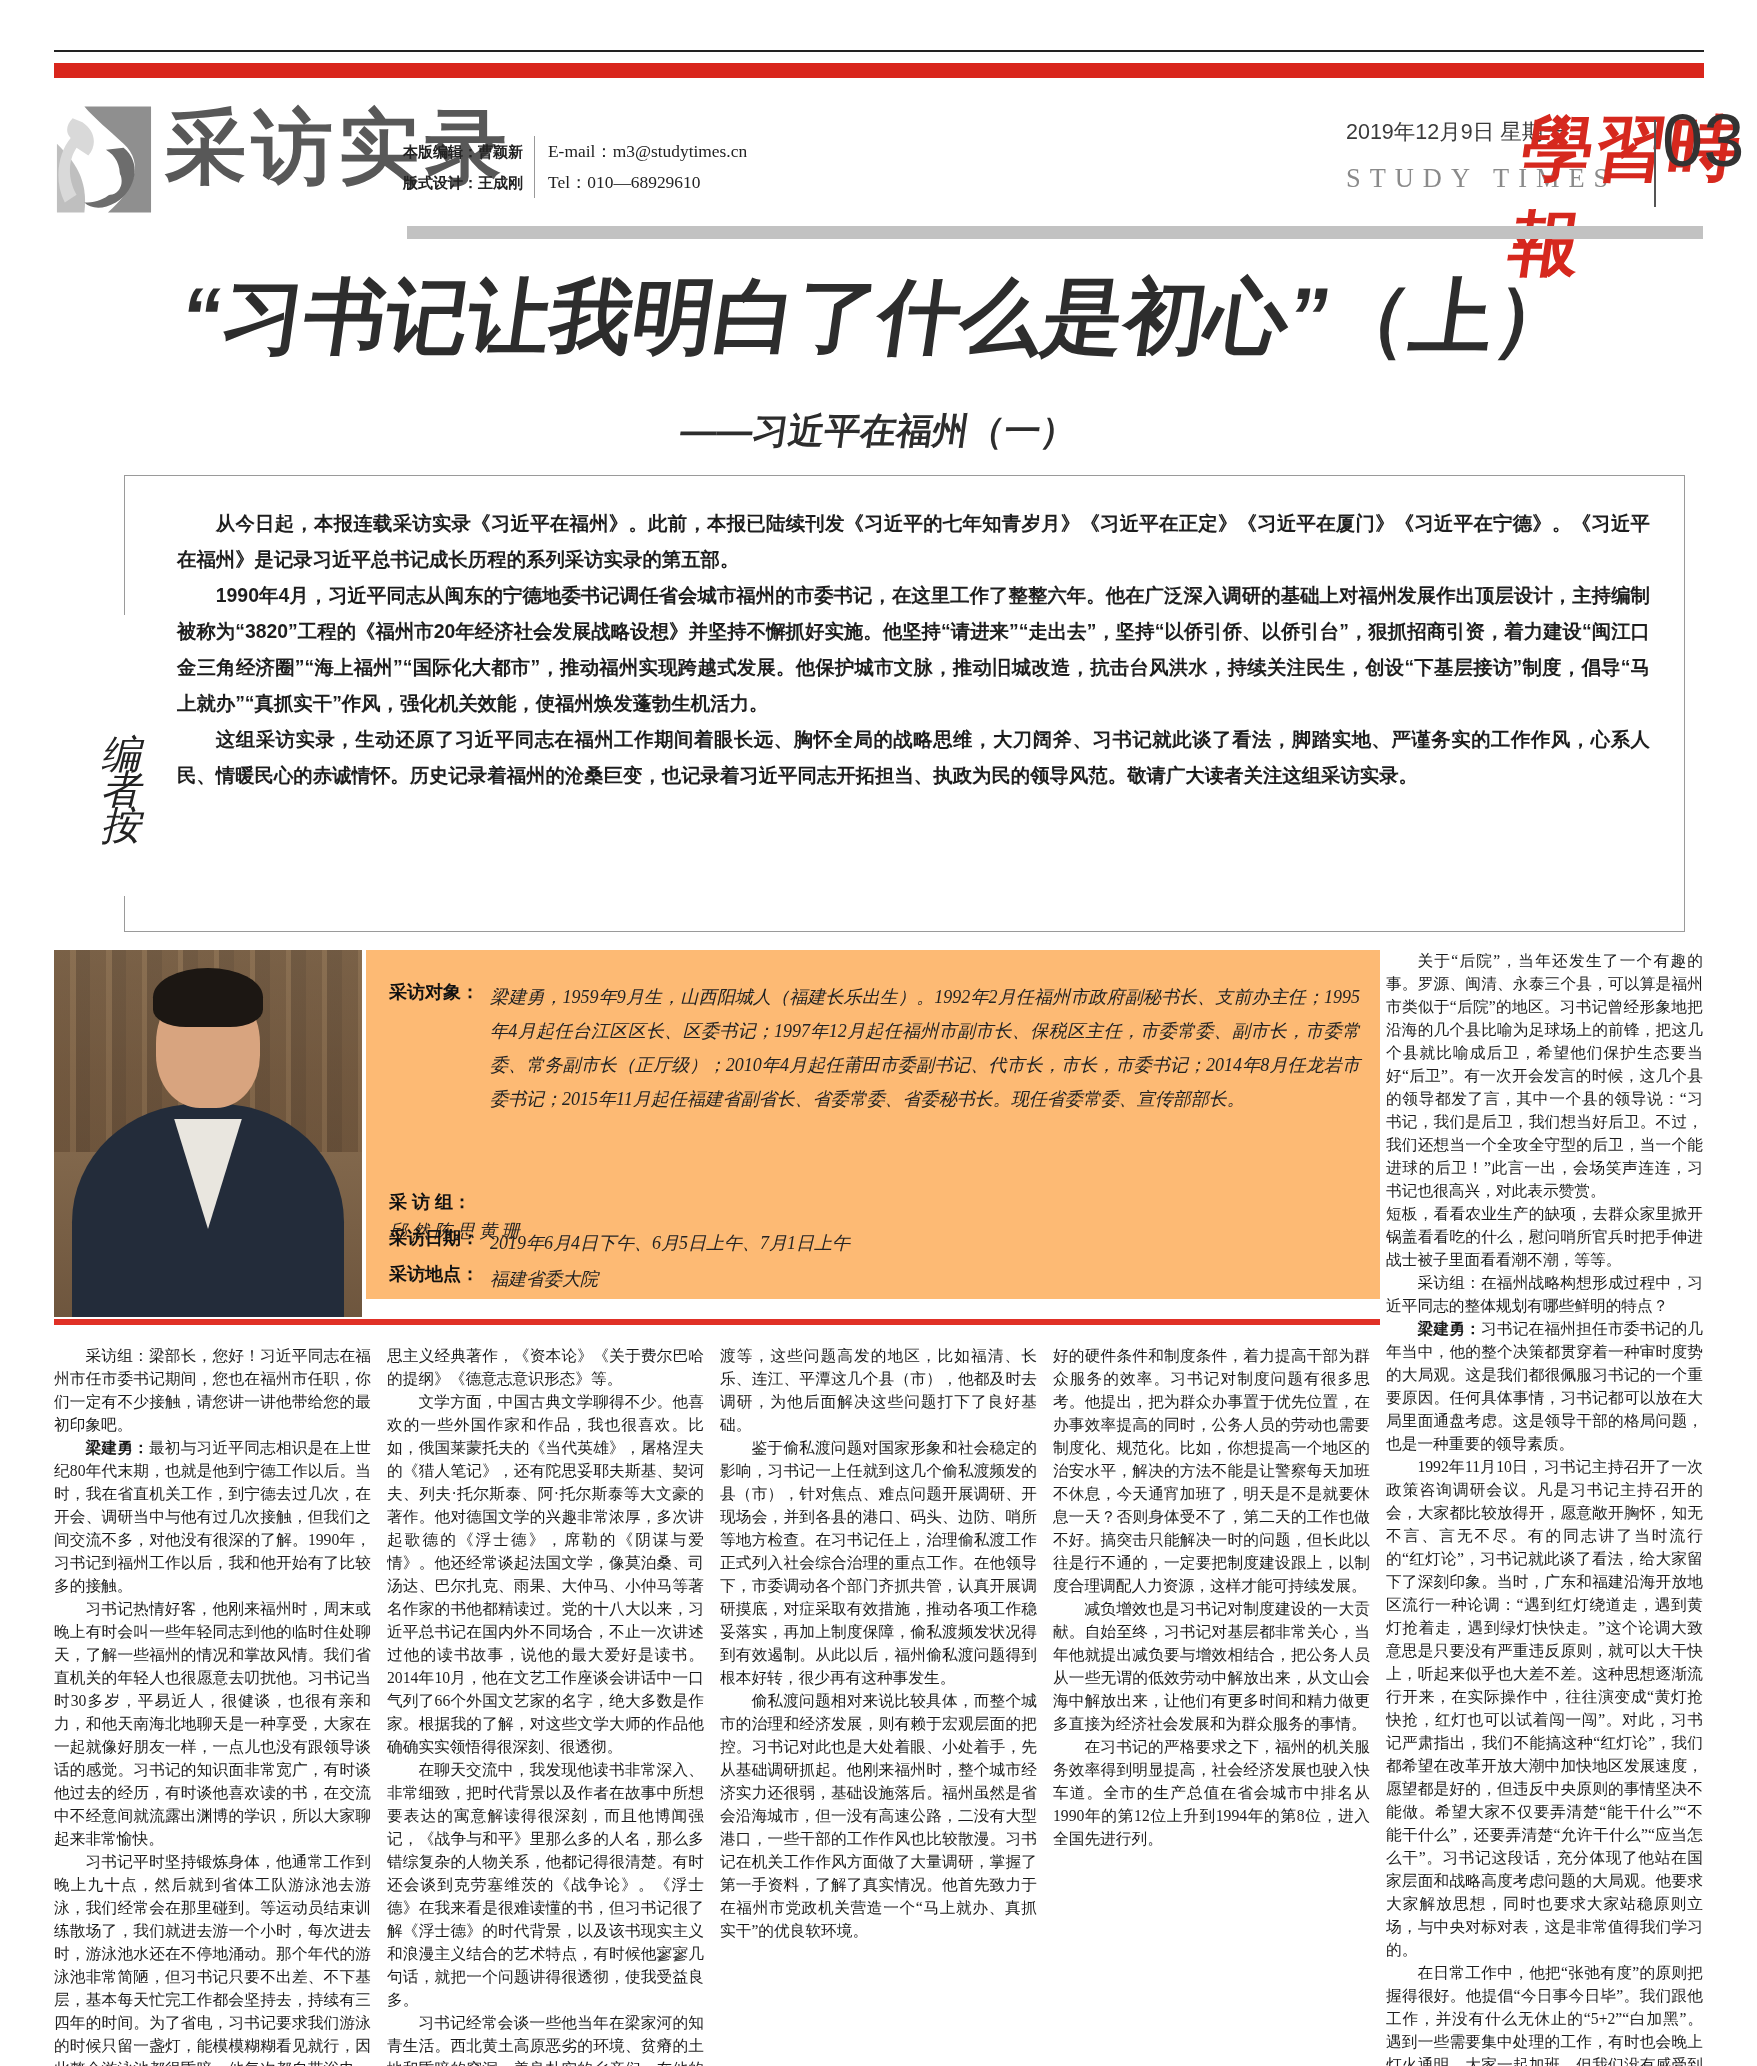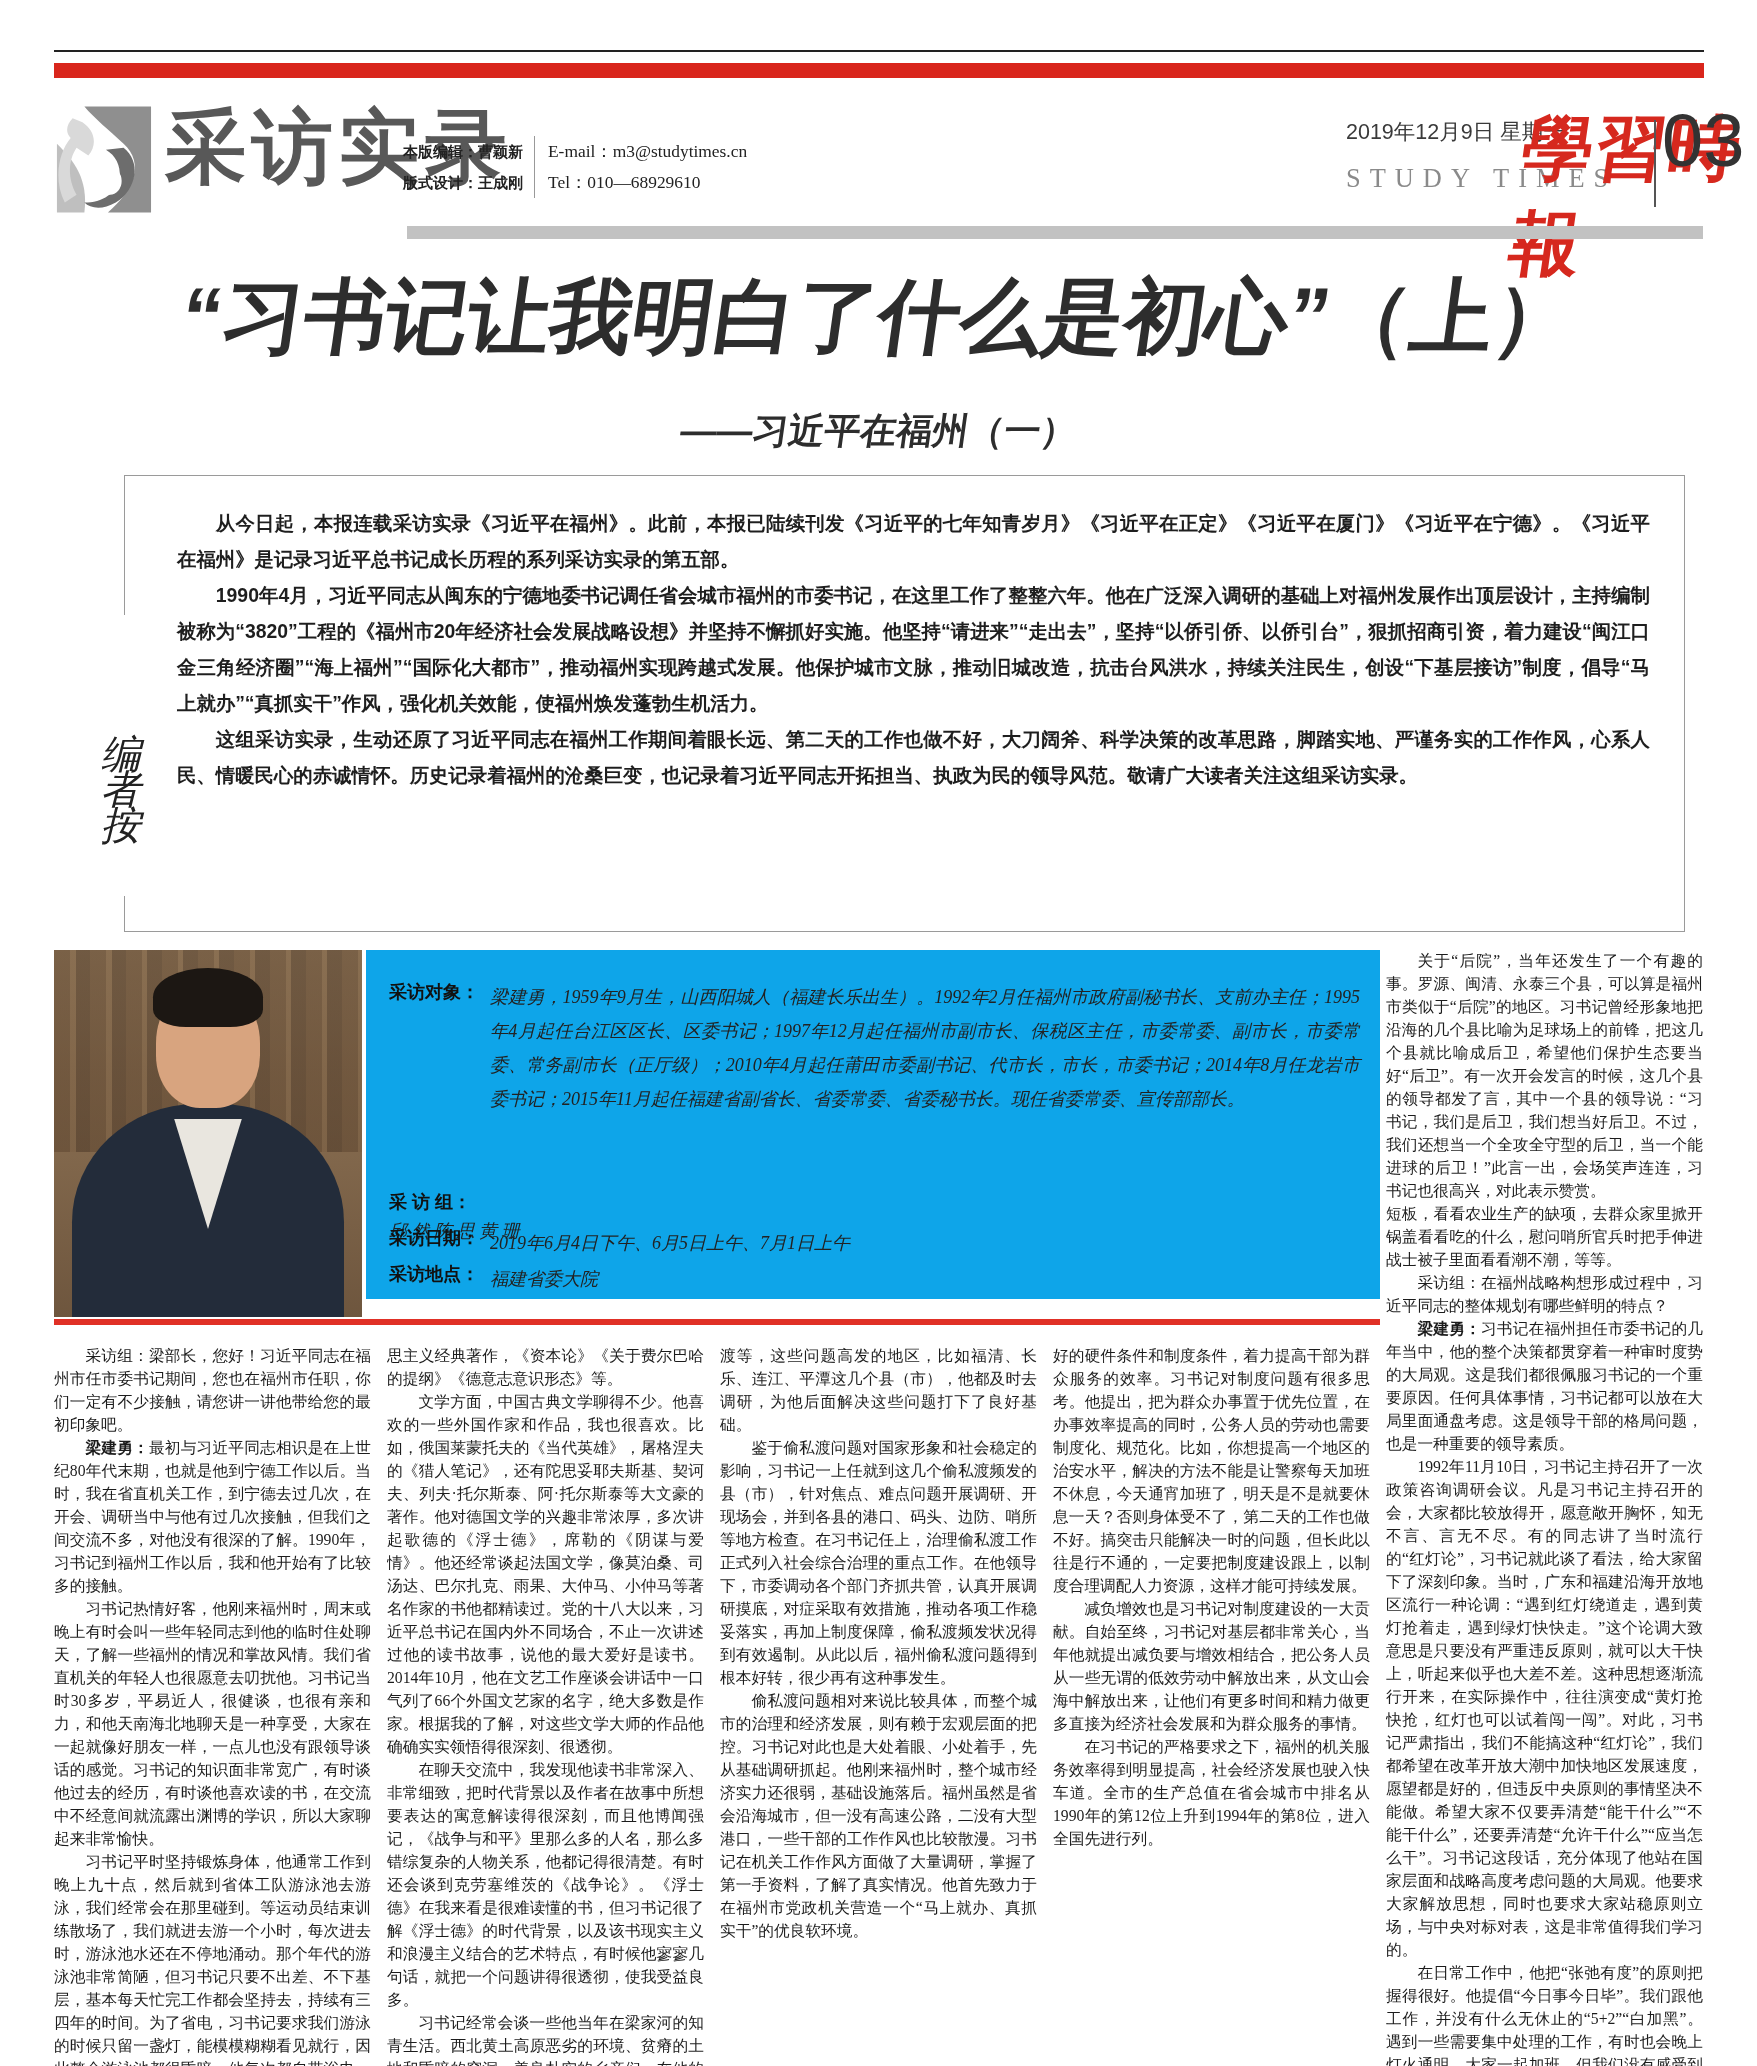--- a/index.html
+++ b/index.html
@@ -44,21 +44,21 @@
         background:repeating-linear-gradient(90deg,#5d452f 0 15.7px,#7a5f43 15.7px 21.5px,#4c3827 21.5px 36px);}
   #photo .body-shape{position:absolute;left:6%;top:42%;width:88%;height:70%;background:#232c3a;
         border-radius:46% 46% 8% 8%;}
   #photo .shirt{position:absolute;left:39%;top:46%;width:22%;height:30%;background:#e9e6df;
         clip-path:polygon(0 0,100% 0,50% 100%);}
   #photo .head{position:absolute;left:33%;top:9%;width:34%;height:34%;background:#d8a47f;
         border-radius:48% 48% 42% 42%;}
   #photo .hair{position:absolute;left:32%;top:5%;width:36%;height:16%;background:#1c1713;
         border-radius:50% 50% 30% 30%;}
   
-  #info-box{left:366px;top:950px;width:1014px;height:349px;background:#0ea5e9;}
+  #info-box{left:366px;top:950px;width:1014px;height:349px;background:#fdba74;}
   .info-row{position:absolute;left:23px;display:flex;width:971px;}
   .info-label{flex:none;width:101px;font-family:"Liberation Sans",sans-serif;font-weight:bold;
         font-size:18px;color:#111;}
   .info-value{flex:1;font-style:italic;font-size:18px;line-height:34px;color:#222;text-align:justify;}
   #row-subject{top:30px;}
   #row-group{top:240px;flex-direction:column;}
   #row-date{top:276px;}
   #row-place{top:312px;}
   #red-divider{left:54px;top:1319px;width:1326px;height:5.8px;background:#e03026;}
   
@@ -113,21 +113,21 @@
   <div class="abs" id="hdr-graybar"></div>
 
   <div class="abs" id="headline">“习书记让我明白了什么是初心”（上）</div>
   <div class="abs" id="subheadline">——习近平在福州（一）</div>
 
   <div class="abs" id="editor-box"></div>
   <div class="abs" id="editor-label">编者按</div>
   <div class="abs" id="editor-body">
       <p>从今日起，本报连载采访实录《习近平在福州》。此前，本报已陆续刊发《习近平的七年知青岁月》《习近平在正定》《习近平在厦门》《习近平在宁德》。《习近平在福州》是记录习近平总书记成长历程的系列采访实录的第五部。</p>
       <p>1990年4月，习近平同志从闽东的宁德地委书记调任省会城市福州的市委书记，在这里工作了整整六年。他在广泛深入调研的基础上对福州发展作出顶层设计，主持编制被称为“3820”工程的《福州市20年经济社会发展战略设想》并坚持不懈抓好实施。他坚持“请进来”“走出去”，坚持“以侨引侨、以侨引台”，狠抓招商引资，着力建设“闽江口金三角经济圈”“海上福州”“国际化大都市”，推动福州实现跨越式发展。他保护城市文脉，推动旧城改造，抗击台风洪水，持续关注民生，创设“下基层接访”制度，倡导“马上就办”“真抓实干”作风，强化机关效能，使福州焕发蓬勃生机活力。</p>
-      <p>这组采访实录，生动还原了习近平同志在福州工作期间着眼长远、第二天的工作也做不好，大刀阔斧、科学决策的改革思路，脚踏实地、严谨务实的工作作风，心系人民、情暖民心的赤诚情怀。历史记录着福州的沧桑巨变，也记录着习近平同志开拓担当、执政为民的领导风范。敬请广大读者关注这组采访实录。</p>
+      <p>这组采访实录，生动还原了习近平同志在福州工作期间着眼长远、胸怀全局的战略思维，大刀阔斧、习书记就此谈了看法，脚踏实地、严谨务实的工作作风，心系人民、情暖民心的赤诚情怀。历史记录着福州的沧桑巨变，也记录着习近平同志开拓担当、执政为民的领导风范。敬请广大读者关注这组采访实录。</p>
     </div>
 
   <div class="abs" id="photo">
     <div class="books"></div>
     <div class="body-shape"></div>
     <div class="shirt"></div>
     <div class="head"></div>
     <div class="hair"></div>
   </div>
 

